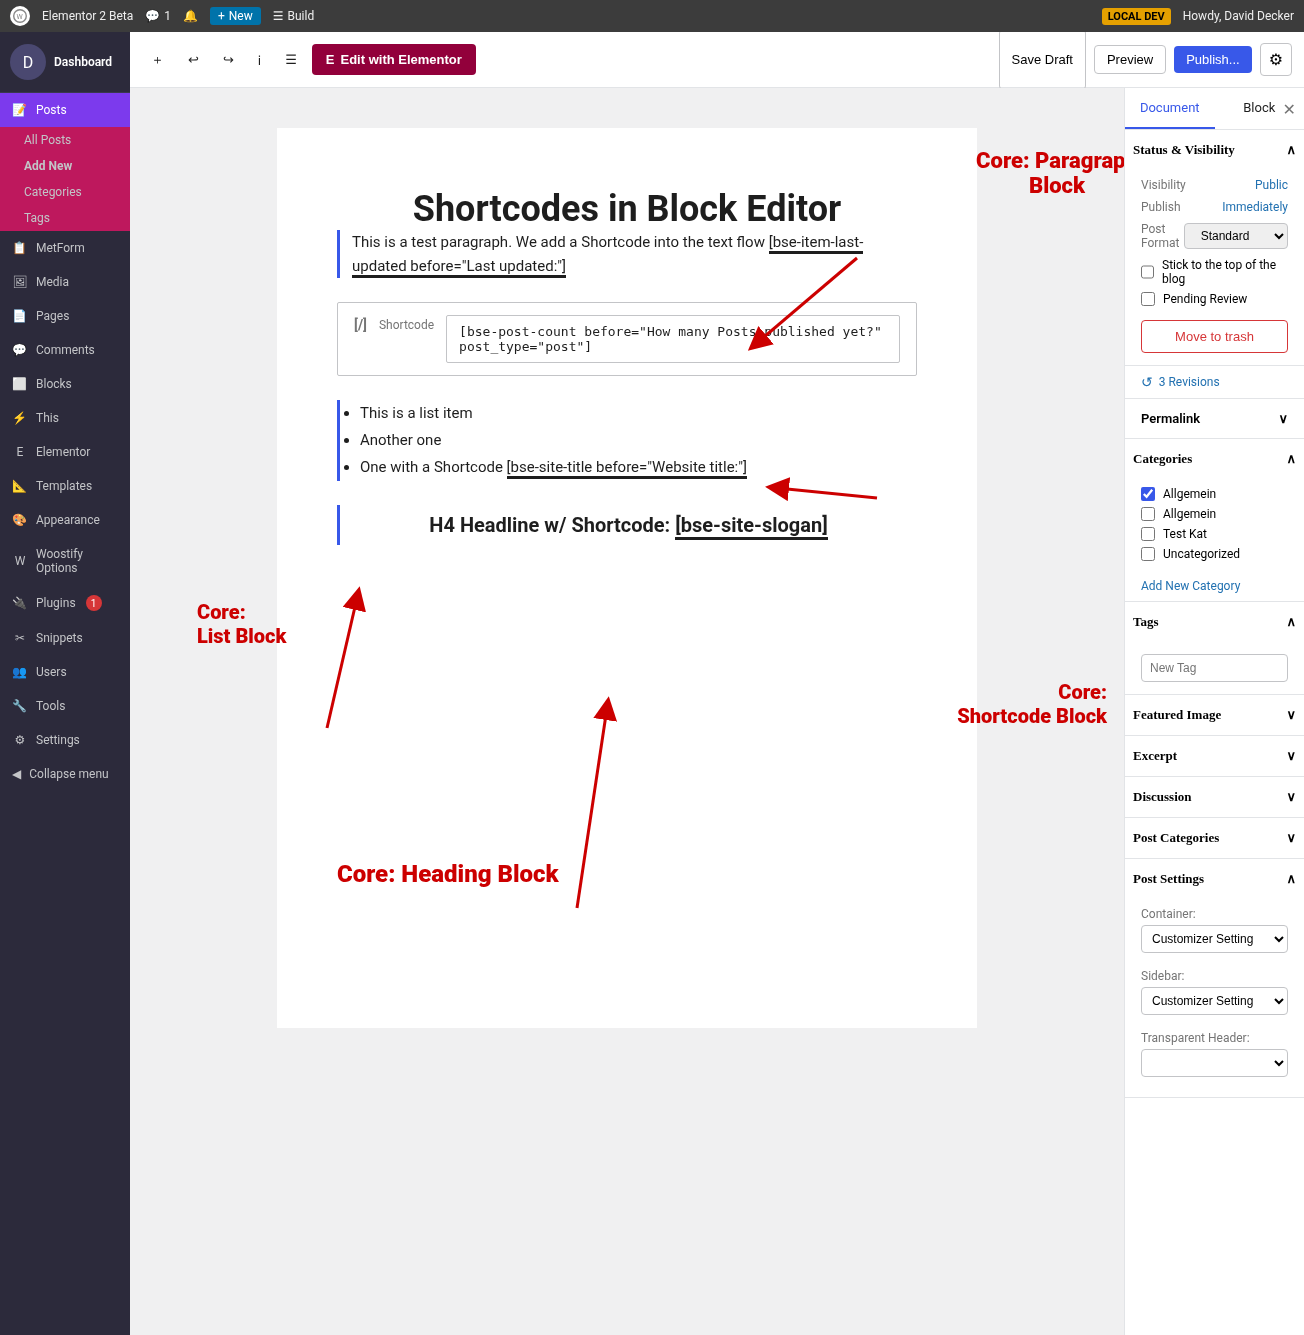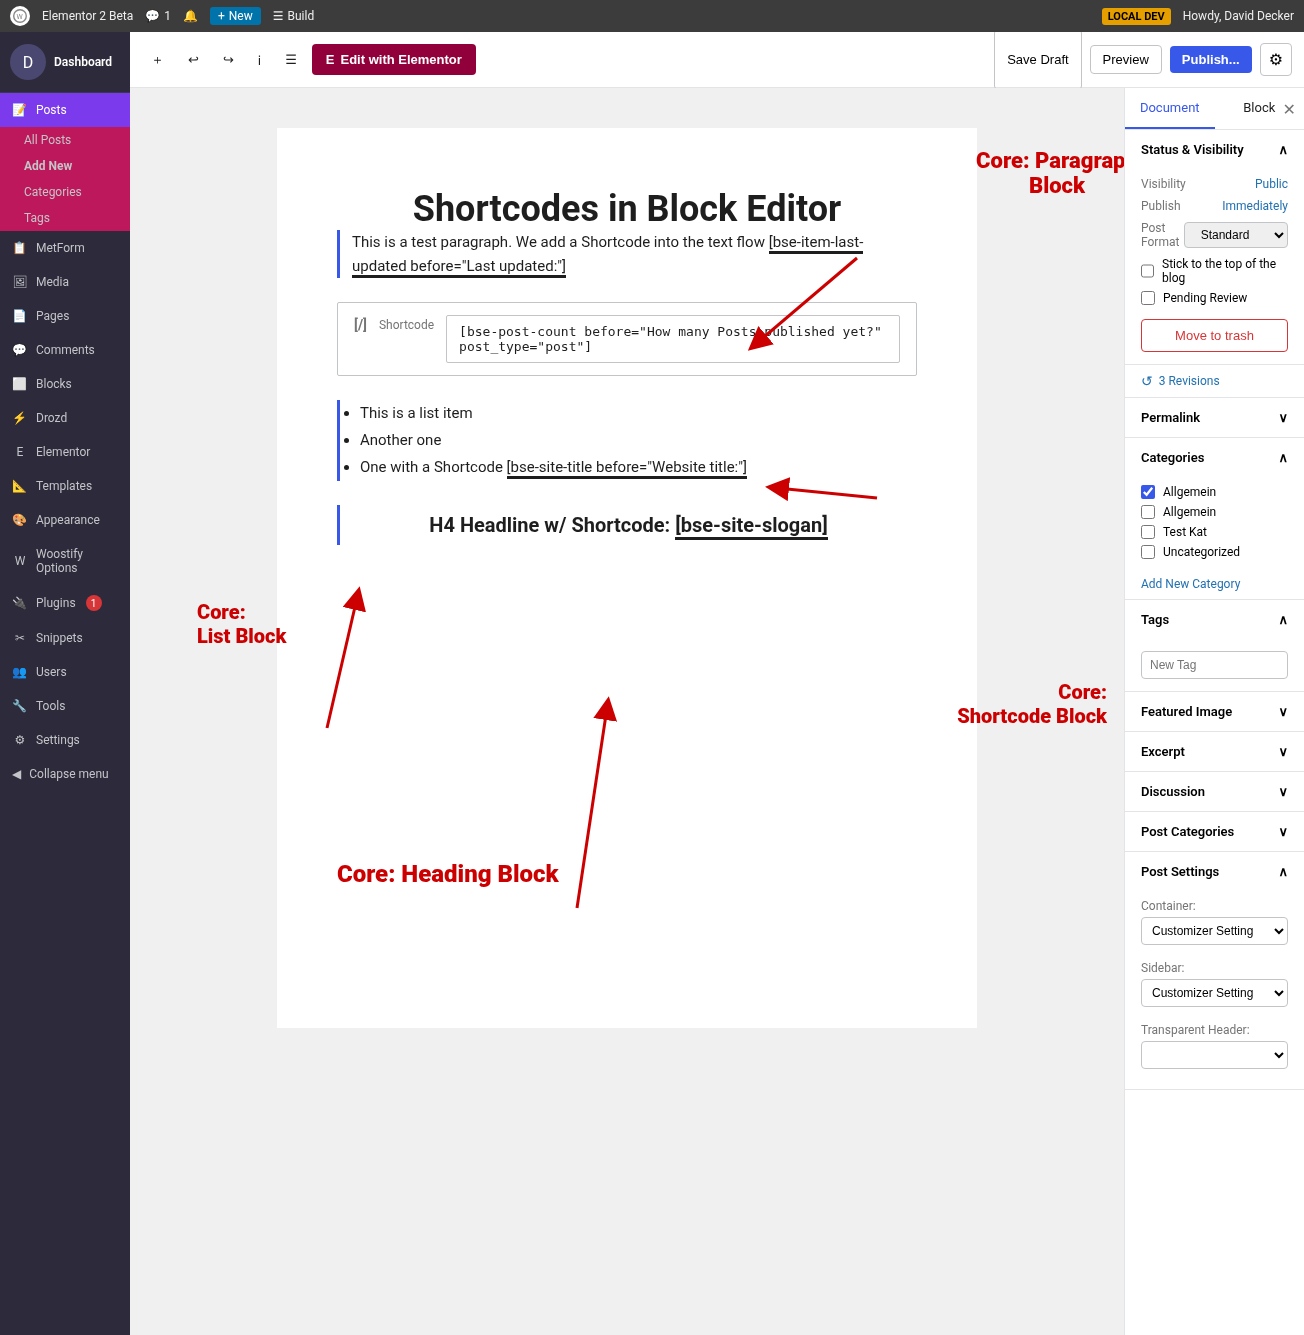--- a/index.html
+++ b/index.html
@@ -73,21 +73,21 @@
       padding: 0 12px;
       gap: 8px;
       flex-shrink: 0;
     }
     .editor-toolbar-left { display: flex; align-items: center; gap: 6px; }
     .toolbar-btn { background: none; border: 1px solid transparent; border-radius: 4px; padding: 6px 8px; cursor: pointer; color: #1e1e1e; font-size: 13px; display: flex; align-items: center; justify-content: center; }
     .elementor-btn { background: #92003b; color: #fff; border: none; border-radius: 4px; padding: 8px 14px; font-size: 13px; font-weight: 600; cursor: pointer; display: flex; align-items: center; gap: 6px; }
     .editor-toolbar-right { margin-left: auto; display: flex; align-items: center; gap: 8px; }
     .save-draft-btn { background: none; border: 1px solid #c3c4c7; border-radius: 4px; padding: 22px 12px; font-size: 13px; cursor: pointer; }
     .preview-btn { background: none; border: 1px solid #c3c4c7; border-radius: 4px; padding: 6px 12px; font-size: 13px; cursor: pointer; }
-    .publish-btn { background: #3858e9; color: #fff; border: none; border-radius: 4px; padding: 6px 12px; font-size: 13px; font-weight: 700; cursor: pointer; }
+    .publish-btn { background: #3858e9; color: #fff; border: none; border-radius: 4px; padding: 6px 12px; font-size: 13px; font-weight: 400; cursor: pointer; }
     .settings-gear-btn { background: none; border: 1px solid #c3c4c7; border-radius: 4px; padding: 6px 8px; cursor: pointer; font-size: 16px; }
 
     
     .editor-container { display: flex; flex: 1; overflow: hidden; }
 
     
     .editor-canvas {
       flex: 1;
       background: #f0f0f1;
       overflow-y: auto;
@@ -134,21 +134,21 @@
       overflow-y: auto;
       flex-shrink: 0;
       font-size: 13px;
     }
     .panel-tabs { display: flex; border-bottom: 1px solid #e2e4e7; position: relative; }
     .panel-tab { flex: 1; padding: 12px 8px; text-align: center; cursor: pointer; font-size: 13px; color: #1e1e1e; border-bottom: 2px solid transparent; }
     .panel-tab.active { border-bottom: 2px solid #3858e9; color: #3858e9; }
     .panel-close { position: absolute; right: 8px; top: 50%; transform: translateY(-50%); background: none; border: none; cursor: pointer; font-size: 16px; color: #757575; }
 
     .panel-section { border-bottom: 1px solid #e2e4e7; }
-    .panel-section-header { display: flex; justify-content: space-between; align-items: center; padding: 12px 16px; font-weight: 600; font-size: 13px; cursor: pointer; }
+    .panel-section-header { display: flex; justify-content: space-between; align-items: center; padding: 12px 8px; font-weight: 600; font-size: 13px; cursor: pointer; font-family: Liberation Serif, serif; }
     .panel-section-body { padding: 8px 16px 12px; }
 
     .field-row { display: flex; justify-content: space-between; align-items: center; margin-bottom: 8px; }
     .field-label { color: #757575; font-size: 12px; }
     .field-value { color: #2271b1; font-size: 12px; cursor: pointer; }
 
     .post-format-select { width: 100%; border: 1px solid #c3c4c7; border-radius: 4px; padding: 4px 12px; font-size: 12px; }
     .checkbox-row { display: flex; align-items: center; gap: 8px; margin-bottom: 6px; font-size: 12px; }
     .checkbox-row input { width: 14px; height: 14px; }
 
@@ -245,21 +245,21 @@
     <div class="sidebar-menu-item">
       <span class="menu-icon">💬</span>
       <span>Comments</span>
     </div>
     <div class="sidebar-menu-item">
       <span class="menu-icon">⬜</span>
       <span>Blocks</span>
     </div>
     <div class="sidebar-menu-item">
       <span class="menu-icon">⚡</span>
-      <span>Drozd</span>
+      <span>This</span>
     </div>
     <div class="sidebar-menu-item">
       <span class="menu-icon">E</span>
       <span>Elementor</span>
     </div>
     <div class="sidebar-menu-item">
       <span class="menu-icon">📐</span>
       <span>Templates</span>
     </div>
     <div class="sidebar-menu-item">

